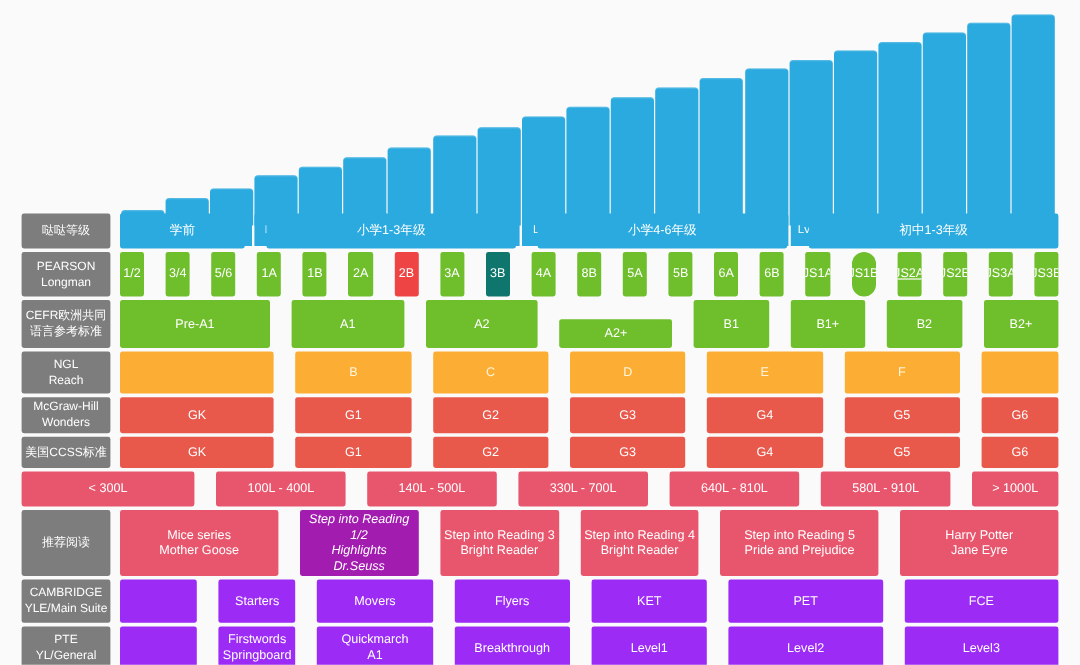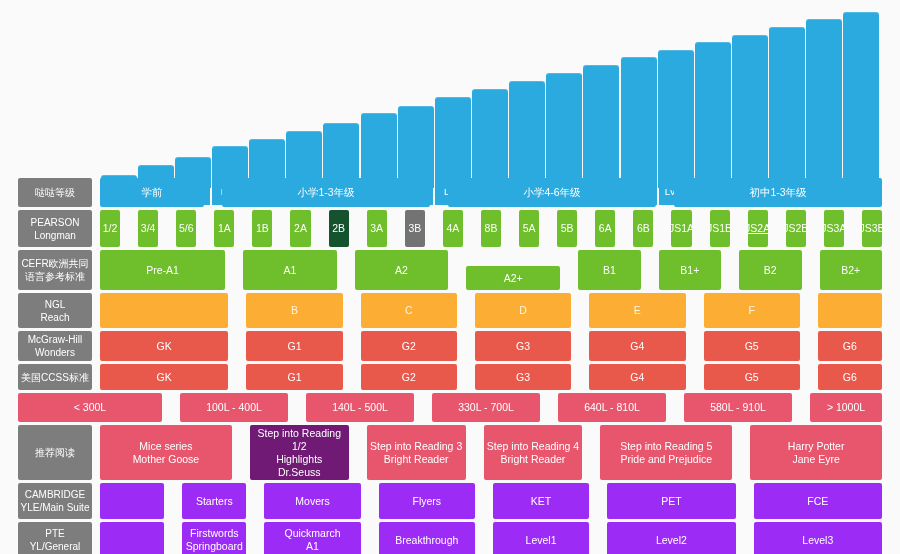--- a/index.html
+++ b/index.html
@@ -167,31 +167,31 @@
       <div class="row" style="height: 37px;">
         <div class="rowlabel" style="background: rgb(125, 125, 125);">PEARSON
 Longman</div>
         <div class="cells">
           <div class="cell" style="flex: 1 1 0px; background: rgb(111, 190, 44);">1/2</div>
           <div class="cell" style="flex: 1 1 0px; background: rgb(111, 190, 44);">3/4</div>
           <div class="cell" style="flex: 1 1 0px; background: rgb(111, 190, 44);">5/6</div>
           <div class="cell" style="flex: 1 1 0px; background: rgb(111, 190, 44);">1A</div>
           <div class="cell" style="flex: 1 1 0px; background: rgb(111, 190, 44);">1B</div>
           <div class="cell" style="flex: 1 1 0px; background: rgb(111, 190, 44);">2A</div>
-          <div class="cell" style="flex: 1 1 0px; background: #14532d;">2B</div>
+          <div class="cell" style="flex: 1 1 0px; background: #ef4444;">2B</div>
           <div class="cell" style="flex: 1 1 0px; background: rgb(111, 190, 44);">3A</div>
-          <div class="cell" style="flex: 1 1 0px; background: #737373;">3B</div>
+          <div class="cell" style="flex: 1 1 0px; background: #0f766e;">3B</div>
           <div class="cell" style="flex: 1 1 0px; background: rgb(111, 190, 44);">4A</div>
           <div class="cell" style="flex: 1 1 0px; background: rgb(111, 190, 44);">8B</div>
           <div class="cell" style="flex: 1 1 0px; background: rgb(111, 190, 44);">5A</div>
           <div class="cell" style="flex: 1 1 0px; background: rgb(111, 190, 44);">5B</div>
           <div class="cell" style="flex: 1 1 0px; background: rgb(111, 190, 44);">6A</div>
           <div class="cell" style="flex: 1 1 0px; background: rgb(111, 190, 44);">6B</div>
           <div class="cell" style="flex: 1 1 0px; background: rgb(111, 190, 44);">JS1A</div>
-          <div class="cell" style="flex: 1 1 0px; background: rgb(111, 190, 44);">JS1B</div>
+          <div class="cell" style="flex: 1 1 0px; background: rgb(111, 190, 44); border-radius: 10px;">JS1B</div>
           <div class="cell" style="flex: 1 1 0px; background: rgb(111, 190, 44); text-decoration: underline;">JS2A</div>
           <div class="cell" style="flex: 1 1 0px; background: rgb(111, 190, 44);">JS2B</div>
           <div class="cell" style="flex: 1 1 0px; background: rgb(111, 190, 44);">JS3A</div>
           <div class="cell" style="flex: 1 1 0px; background: rgb(111, 190, 44);">JS3B</div>
         </div>
       </div>
       <div class="row" style="height: 40px;">
         <div class="rowlabel" style="background: rgb(125, 125, 125);">CEFR欧洲共同
 语言参考标准</div>
         <div class="cells">
@@ -252,21 +252,21 @@
           <div class="cell" style="flex: 3 1 0px; background: rgb(232, 86, 110);">640L - 810L</div>
           <div class="cell" style="flex: 3 1 0px; background: rgb(232, 86, 110);">580L - 910L</div>
           <div class="cell" style="flex: 2 1 0px; background: rgb(232, 86, 110);">&gt; 1000L</div>
         </div>
       </div>
       <div class="row" style="height: 55px;">
         <div class="rowlabel" style="background: rgb(125, 125, 125);">推荐阅读</div>
         <div class="cells">
           <div class="cell" style="flex: 4 1 0px; background: rgb(232, 86, 110);">Mice series
 Mother Goose</div>
-          <div class="cell" style="flex: 3 1 0px; background: #701a75;">Step into Reading 1/2
+          <div class="cell" style="flex: 3 1 0px; background: #a21caf; font-style: italic;">Step into Reading 1/2
 Highlights
 Dr.Seuss</div>
           <div class="cell" style="flex: 3 1 0px; background: rgb(232, 86, 110);">Step into Reading 3
 Bright Reader</div>
           <div class="cell" style="flex: 3 1 0px; background: rgb(232, 86, 110);">Step into Reading 4
 Bright Reader</div>
           <div class="cell" style="flex: 4 1 0px; background: rgb(232, 86, 110);">Step into Reading 5
 Pride and Prejudice</div>
           <div class="cell" style="flex: 4 1 0px; background: rgb(232, 86, 110);">Harry Potter
 Jane Eyre</div>

